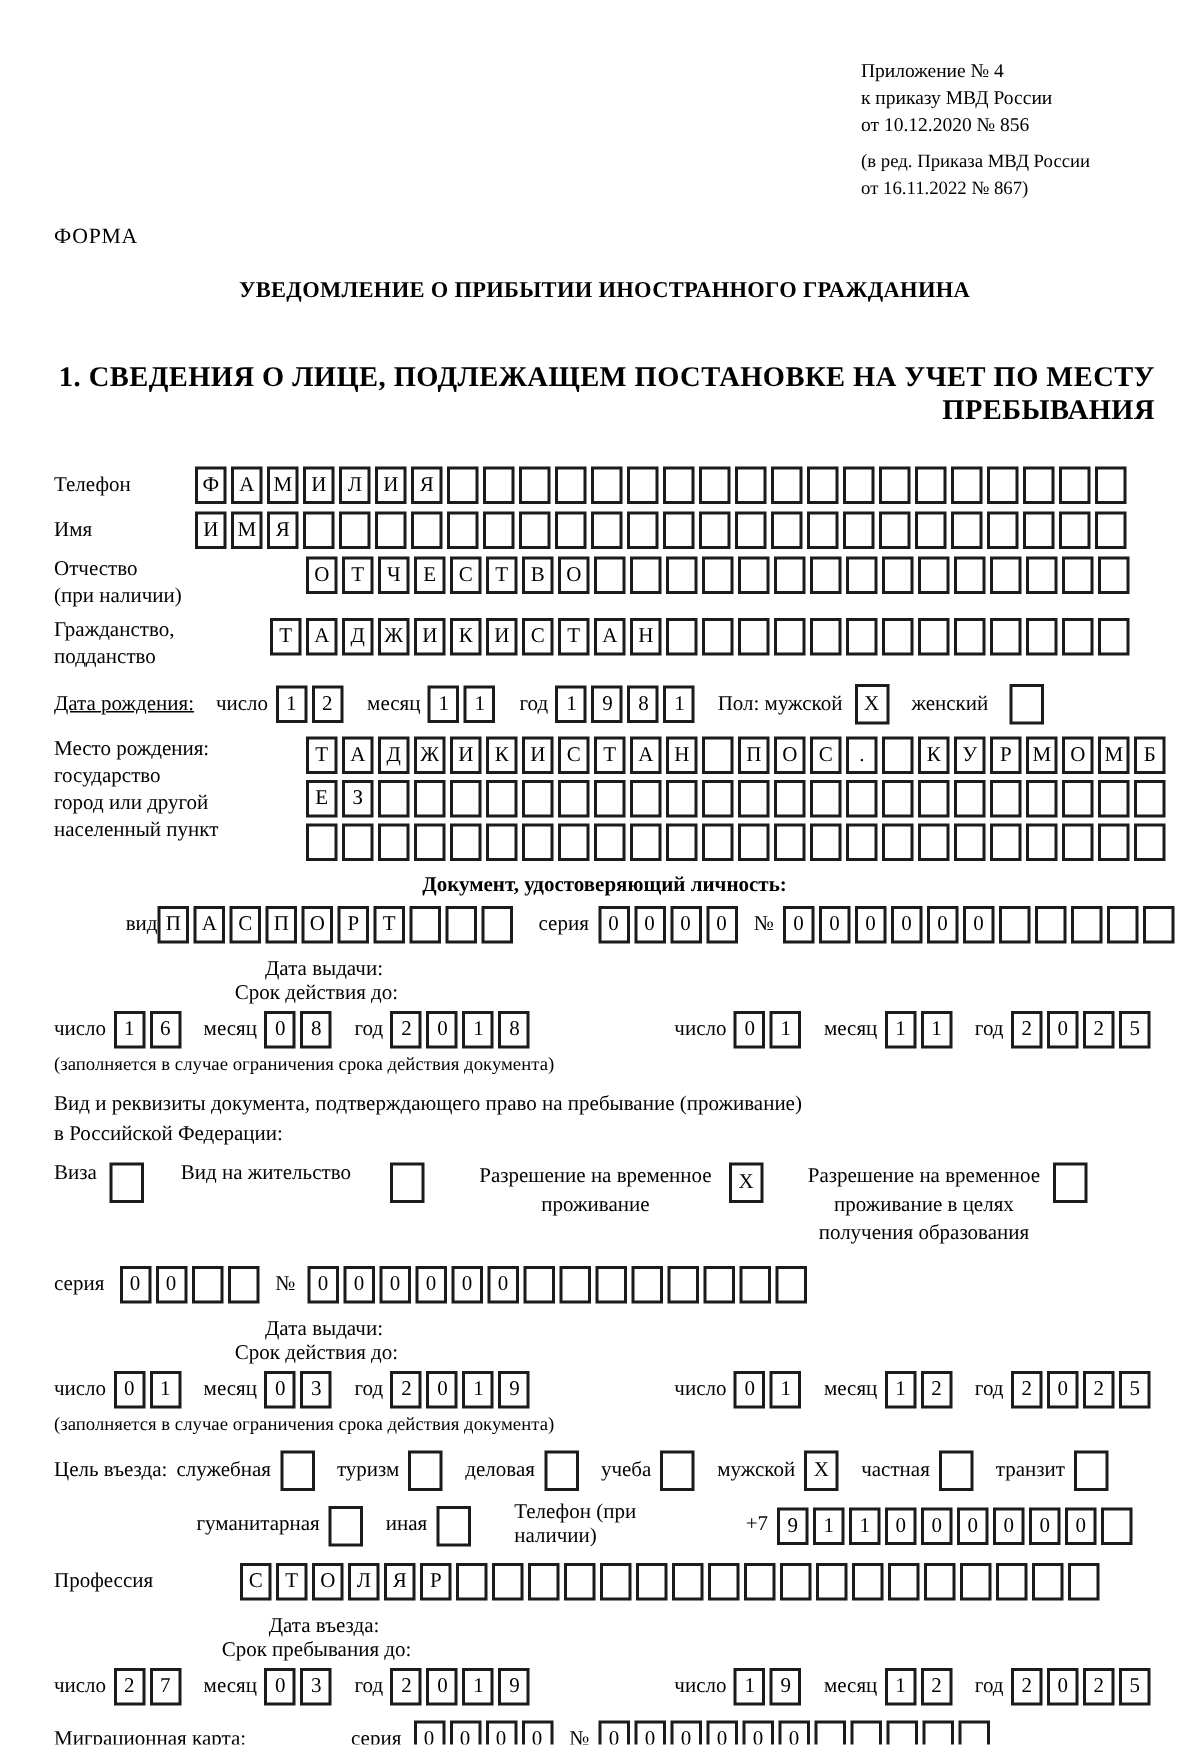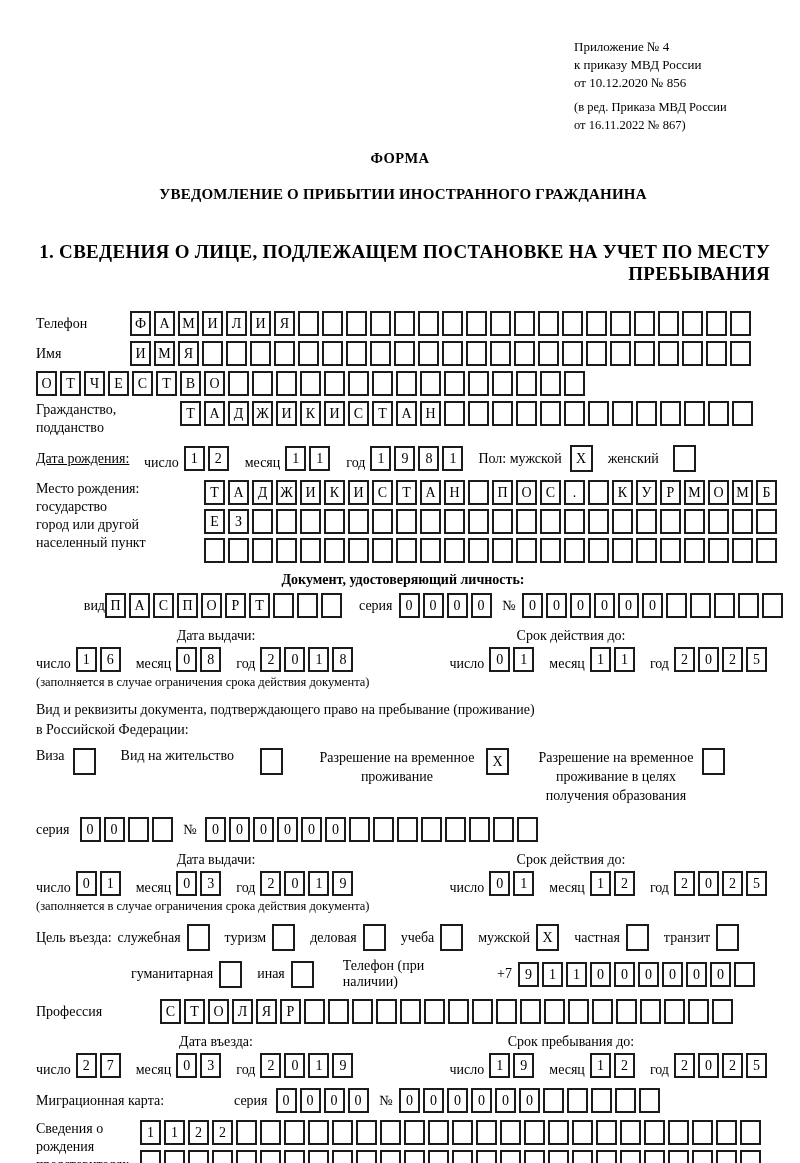--- a/index.html
+++ b/index.html
@@ -18,42 +18,42 @@
     display:inline-block; width:17px; height:21px;
     border:2px solid #1b1b1b; margin-right:3px;
     text-align:center; line-height:21px; font-size:14px;
     background:#fff; flex:0 0 auto;
   }
   .cbg .cell { width:19px; height:23px; line-height:23px; }
 
   .hdr-wrap { display:flex; justify-content:flex-end; }
   .appendix { width:196px; font-size:13px; line-height:18px; }
   .appendix .amend { margin-top:6px; font-size:12.5px; }
-  .forma { text-align:center; font-weight:bold; font-size:14.5px; margin-top:16px; padding-right:6px; letter-spacing:0.5px; }
+  .forma { text-align:left; font-weight:normal; font-size:14.5px; margin-top:16px; padding-right:6px; letter-spacing:0.5px; }
 
   .title { text-align:center; font-weight:bold; font-size:15px; line-height:22px; margin-top:16px; letter-spacing:0.2px; }
   .uline { display:inline-block; width:62px; border-bottom:2px solid #222; height:13px; margin-left:10px; }
   .section1 { text-align:right; font-weight:bold; font-size:19px; margin-top:36px; letter-spacing:0.3px; }
 
   .row { display:flex; align-items:center; margin-top:5px; }
   .row.top { align-items:flex-start; }
   .lbl { flex:0 0 auto; }
   .w94 { width:94px; } .w168 { width:168px; } .w144 { width:144px; }
   .w69 { width:69px;text-align:right; } .w124 { width:124px; } .w104 { width:104px; }
   .two-line { line-height:18px; }
   .stack > .boxes { display:flex; margin-bottom:4px; }
   .stack > .boxes:last-child { margin-bottom:0; }
 
   .doc-header { text-align:center; font-weight:bold; margin-top:9px; }
 
-  .dg { display:inline-flex; align-items:flex-end; }
+  .dg { display:inline-flex; align-items:center; }
   .dg .t { margin-right:5px; }
   .dg + .dg { margin-left:13px; }
   .dates { display:flex; justify-content:space-between; margin-top:3px; }
-  .date-headers { display:flex; margin-top:10px; }
+  .date-headers { display:flex; margin-top:10px;flex-direction:column; }
   .date-headers span { display:inline-block; text-align:center; }
   .dh-l { width:360px; } .dh-r { width:350px; }
   .note { text-align:left; font-size:12.5px; margin-top:3px; padding-right:2px; }
 
   .intro { margin-top:10px; line-height:20px; }
 
   .visa-row { margin-top:8px; }
   .opt-multi { text-align:center; line-height:19px; }
   .gap8{margin-left:8px;} .gap12{margin-left:12px;} .gap14{margin-left:14px;}
   .gap18{margin-left:18px;} .gap22{margin-left:22px;} .gap26{margin-left:26px;}
@@ -144,20 +144,24 @@
         <span class="cell">&nbsp;</span>
         <span class="cell">&nbsp;</span>
         <span class="cell">&nbsp;</span>
         <span class="cell">&nbsp;</span>
         <span class="cell">&nbsp;</span>
         <span class="cell">&nbsp;</span>
       </span>
   </div>
 
   <div class="row top">
+    <span class="lbl w168 two-line">
+      <span>Отчество</span><br>
+      <span>(при наличии)</span>
+    </span>
     <span class="boxes">
         <span class="cell">О</span>
         <span class="cell">Т</span>
         <span class="cell">Ч</span>
         <span class="cell">Е</span>
         <span class="cell">С</span>
         <span class="cell">Т</span>
         <span class="cell">В</span>
         <span class="cell">О</span>
         <span class="cell">&nbsp;</span>

